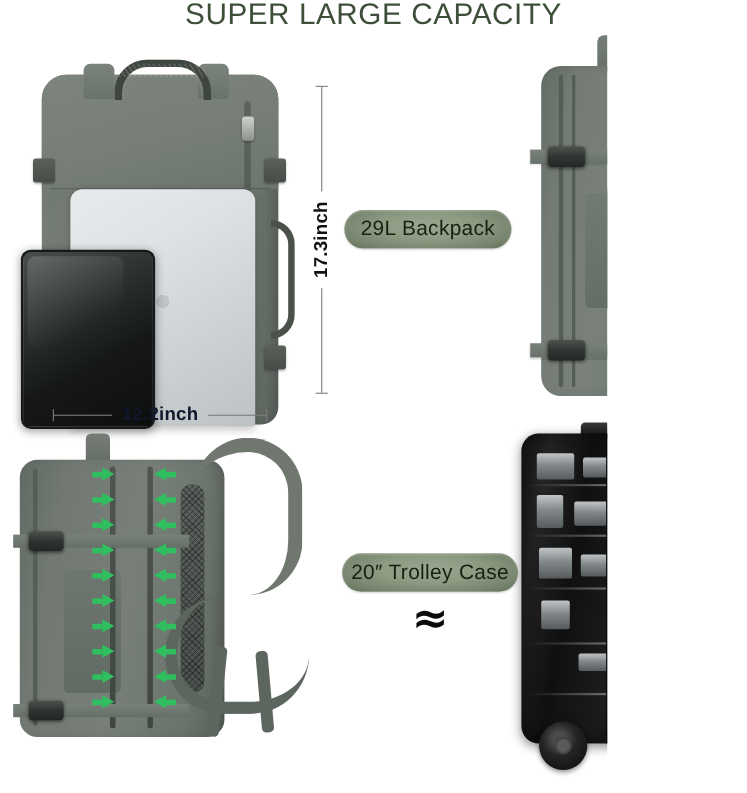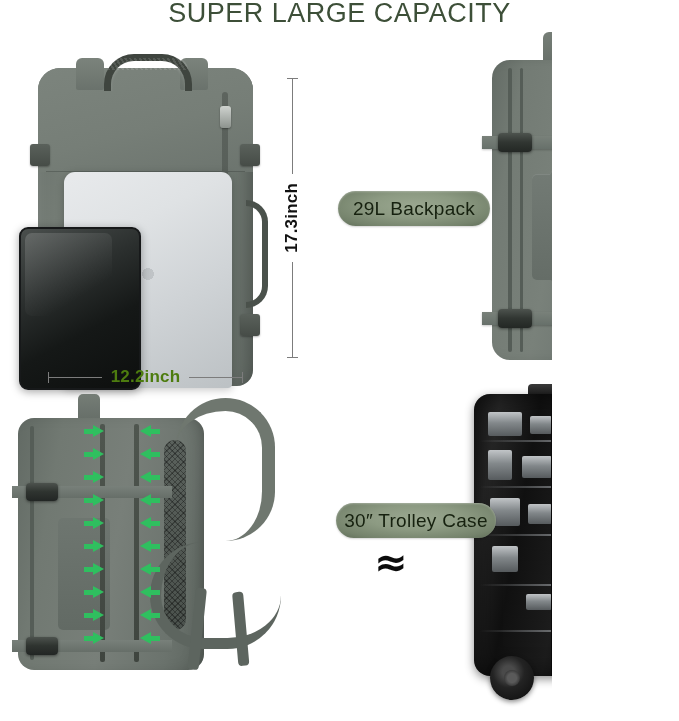--- a/index.html
+++ b/index.html
@@ -29,21 +29,21 @@
   #panel-front{left:0;   top:24px;  width:300px;height:348px;}
   #panel-side {left:440px;top:24px;  width:239px;height:348px;}
   #panel-back {left:0;   top:392px; width:300px;height:300px;}
   #panel-case {left:440px;top:384px; width:239px;height:330px;}
 
   
   .dimline-h{position:absolute;height:18px;display:flex;align-items:center;}
   .dimline-h .seg{flex:1;height:1px;background:#7c7c7c;}
   .dimline-h .cap{width:1px;height:11px;background:#7c7c7c;}
   .dimline-h .dlabel{
-    font-size:17px;color:#4d7c0f;padding:0 9px;white-space:nowrap;
+    font-size:17px;color:#0f172a;padding:0 9px;white-space:nowrap;
     font-weight:600;letter-spacing:.2px;
   }
   #dim-width-front{left:48px;top:368px;width:195px;}
   #dim-depth-side {left:506px;top:368px;width:150px;}
   #dim-depth-back {left:30px;top:697px;width:180px;}
 
   .dimline-v{position:absolute;width:18px;display:flex;flex-direction:column;align-items:center;}
   .dimline-v .seg{flex:1;width:1px;background:#7c7c7c;}
   .dimline-v .cap{height:1px;width:11px;background:#7c7c7c;}
   .dimline-v .dlabel{
@@ -56,21 +56,20 @@
   .badge{
     position:absolute;
     display:flex;align-items:center;justify-content:center;
     border-radius:999px;
     background:radial-gradient(ellipse at 50% 42%, #9aa790 0%, #8c9a82 42%, #75836c 78%, #5f6d58 100%);
     color:#16210f;
     font-size:19px;
     letter-spacing:.3px;
     box-shadow:inset 0 1px 2px rgba(255,255,255,.28), 0 1px 2px rgba(0,0,0,.18);
     white-space:nowrap;
-    margin-left:25px;
   }
   #badge-backpack{left:313px;top:191px;width:152px;height:35px;}
   #badge-trolley {left:311px;top:503px;width:160px;height:35px;}
 
   .approx{
     position:absolute;left:311px;top:540px;width:160px;
     text-align:center;font-size:40px;line-height:44px;color:#0b0b0b;
     font-family:"DejaVu Sans", sans-serif;font-weight:700;
   }
 
@@ -444,21 +443,21 @@
       <div class="tsa-lock">
         <div class="tsa-slot"></div>
         <div class="tsa-dials"></div>
       </div>
     </div>
     <div class="case-wheel" style="left:50px;top:272px;"></div>
     <div class="case-wheel" style="left:148px;top:272px;"></div>
   </div>
 
   <div class="badge" id="badge-backpack">29L Backpack</div>
-  <div class="badge" id="badge-trolley">30″  Trolley Case</div>
+  <div class="badge" id="badge-trolley">20″  Trolley Case</div>
   <div class="approx">≈</div>
 
   <div class="dimline-h" id="dim-width-front">
     <div class="cap"></div>
     <div class="seg"></div>
     <div class="dlabel">12.2inch</div>
     <div class="seg"></div>
     <div class="cap"></div>
   </div>
 

